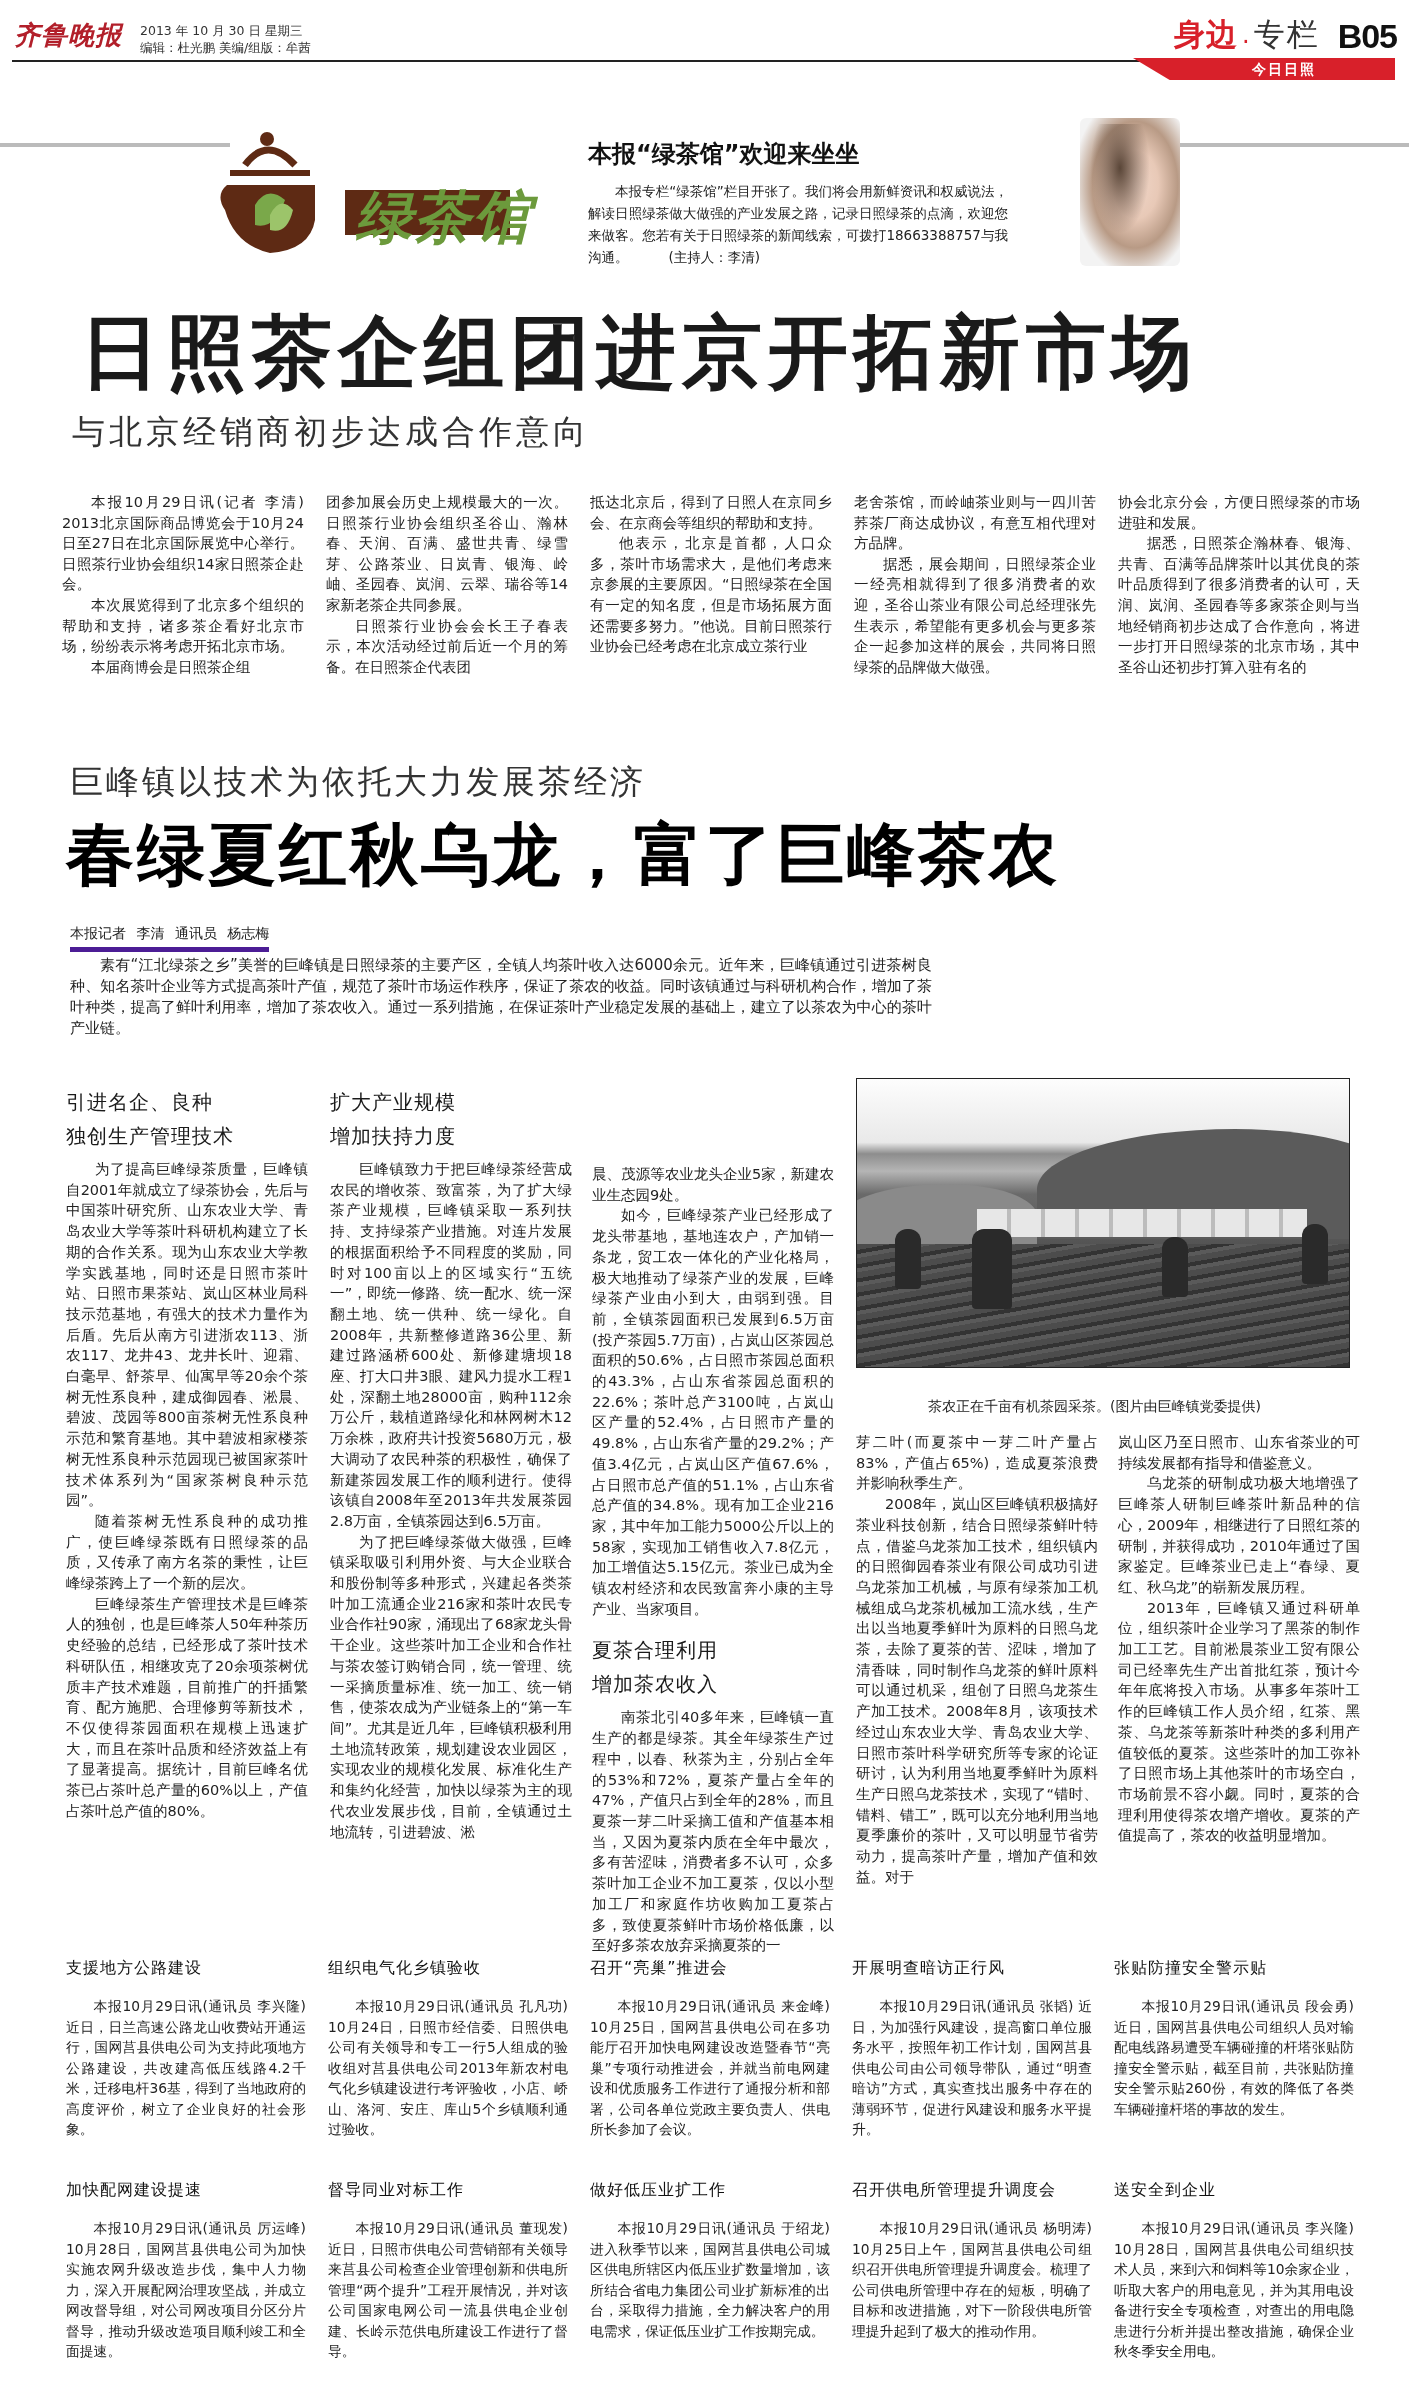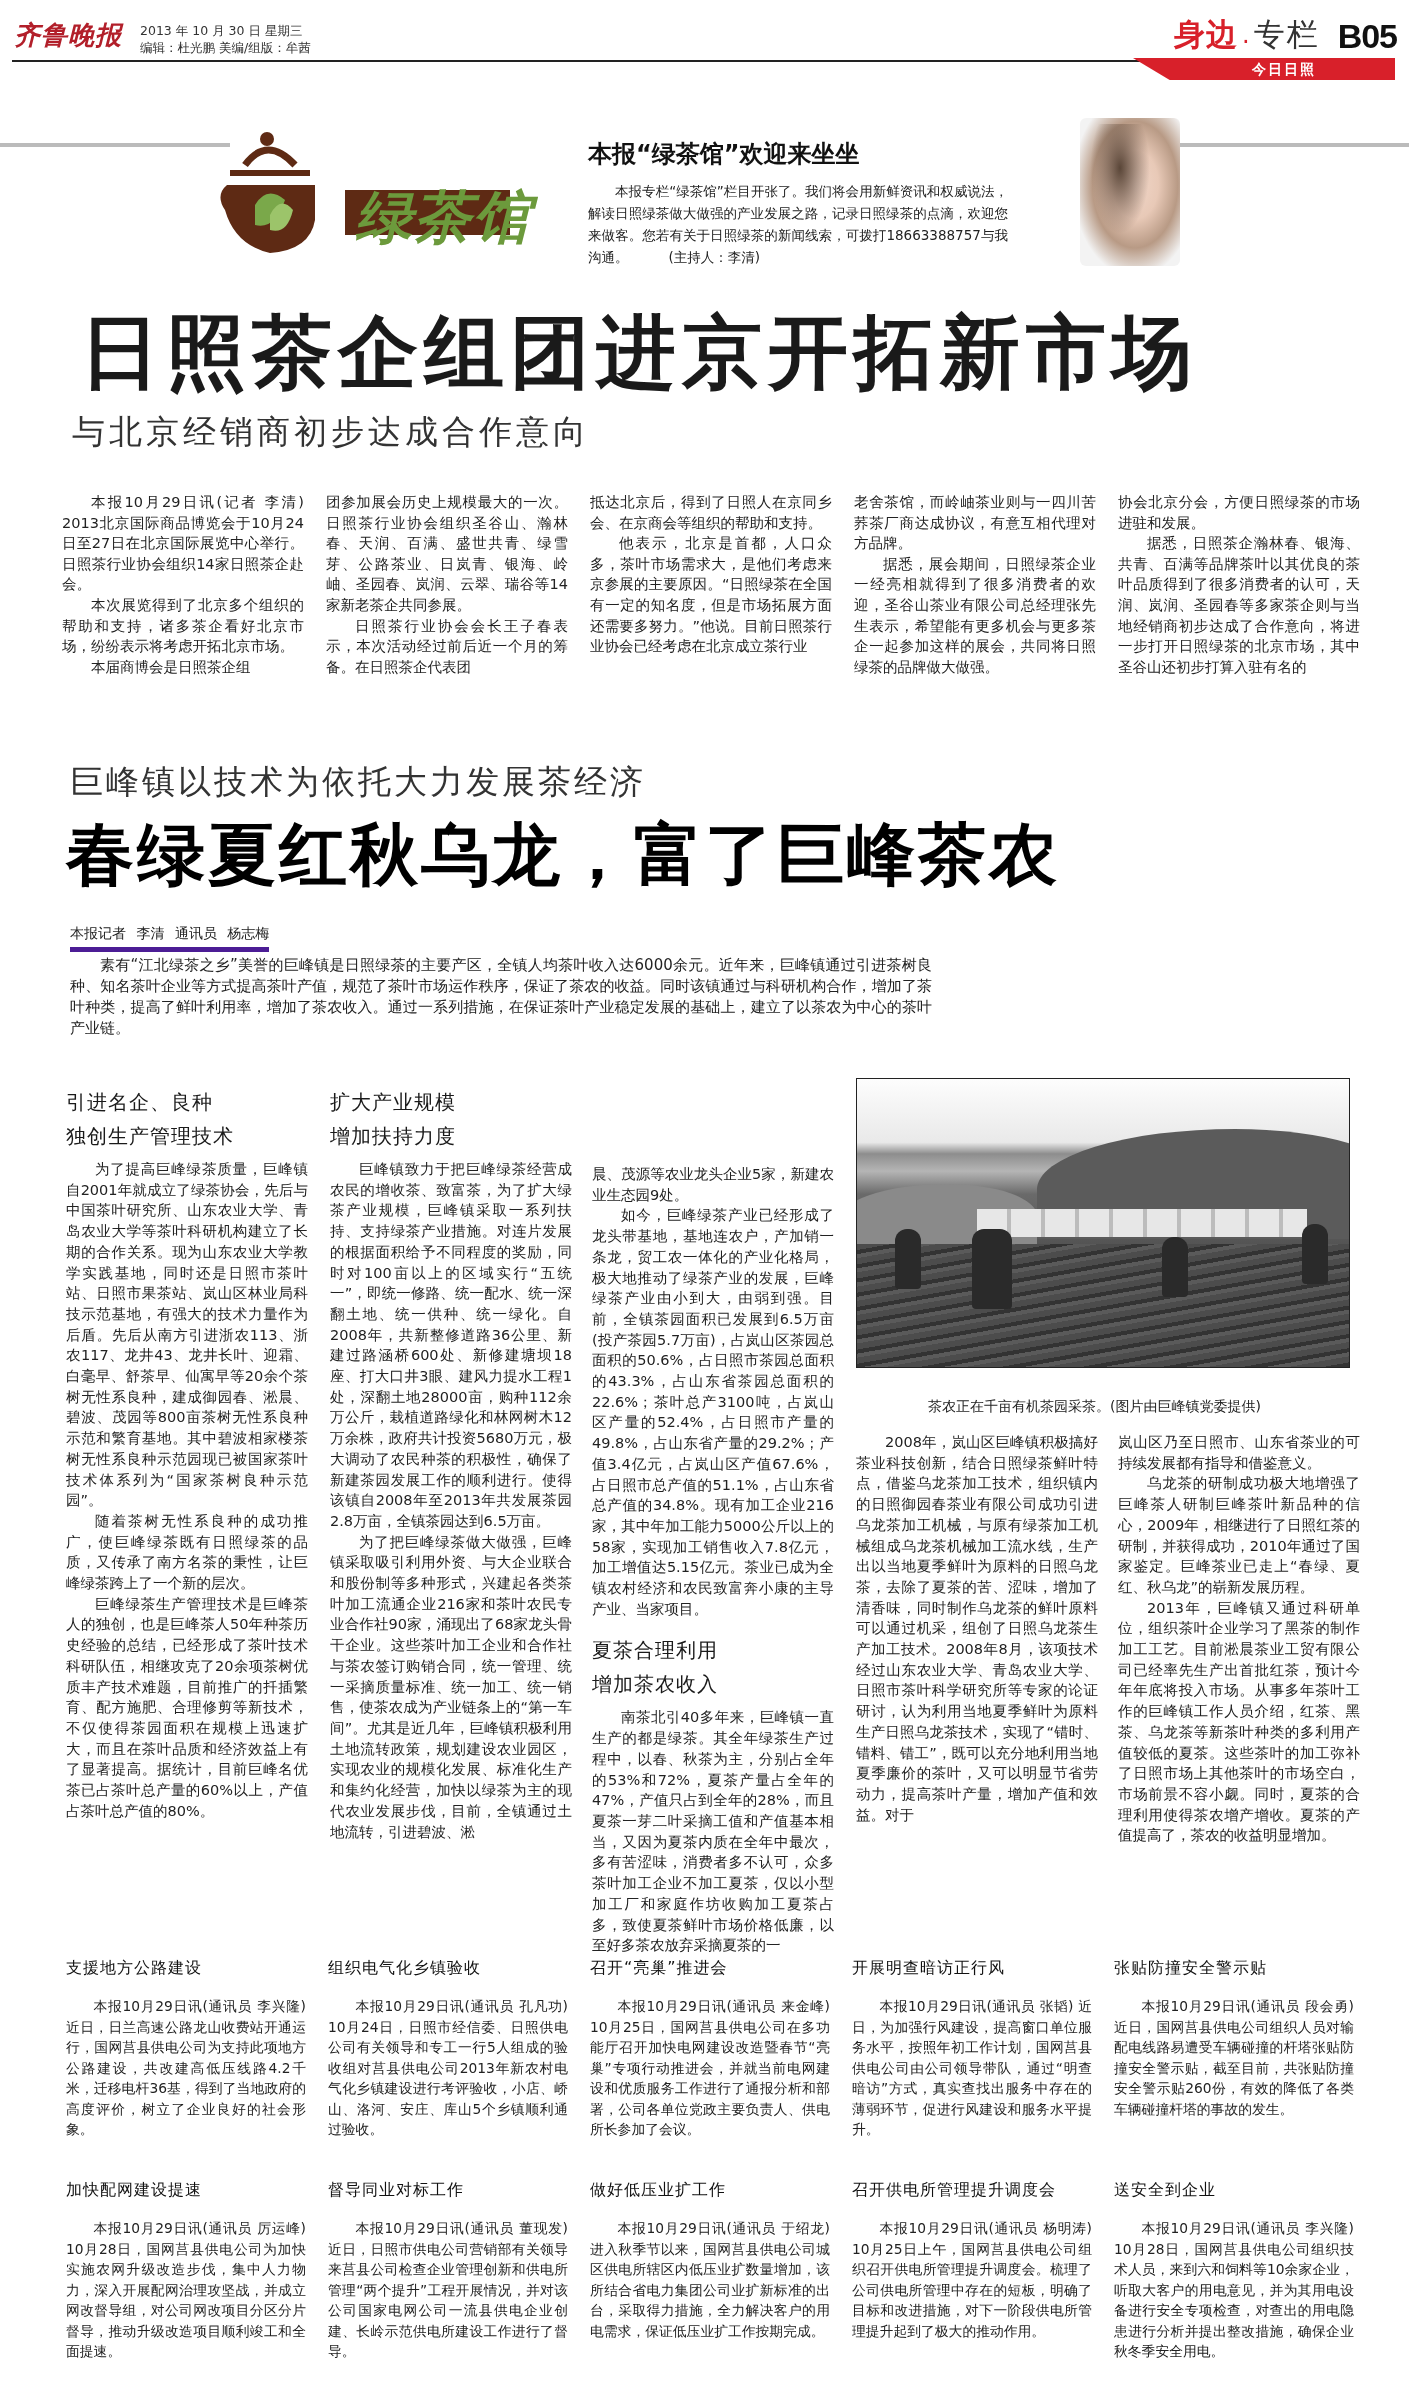--- a/index.html
+++ b/index.html
@@ -161,20 +161,21 @@
   <div class="roofs"></div>
   <div class="rows"></div>
   <div class="worker" style="left:38px; top:150px;"></div>
   <div class="worker" style="left:115px; top:150px; width:40px; height:80px;"></div>
   <div class="worker" style="left:305px; top:158px;"></div>
   <div class="worker" style="left:445px; top:145px;"></div>
 </div>
 <div class="caption">茶农正在千亩有机茶园采茶。(图片由巨峰镇党委提供)</div>
 
 <div class="a2-col" style="left:856px; top:1432px; width:242px;">
+  <p class="cont">芽二叶(而夏茶中一芽二叶产量占83%，产值占65%)，造成夏茶浪费并影响秋季生产。</p>
   <p>2008年，岚山区巨峰镇积极搞好茶业科技创新，结合日照绿茶鲜叶特点，借鉴乌龙茶加工技术，组织镇内的日照御园春茶业有限公司成功引进乌龙茶加工机械，与原有绿茶加工机械组成乌龙茶机械加工流水线，生产出以当地夏季鲜叶为原料的日照乌龙茶，去除了夏茶的苦、涩味，增加了清香味，同时制作乌龙茶的鲜叶原料可以通过机采，组创了日照乌龙茶生产加工技术。2008年8月，该项技术经过山东农业大学、青岛农业大学、日照市茶叶科学研究所等专家的论证研讨，认为利用当地夏季鲜叶为原料生产日照乌龙茶技术，实现了“错时、错料、错工”，既可以充分地利用当地夏季廉价的茶叶，又可以明显节省劳动力，提高茶叶产量，增加产值和效益。对于</p>
 </div>
 
 <div class="a2-col" style="left:1118px; top:1432px; width:242px;">
   <p class="cont">岚山区乃至日照市、山东省茶业的可持续发展都有指导和借鉴意义。</p>
   <p>乌龙茶的研制成功极大地增强了巨峰茶人研制巨峰茶叶新品种的信心，2009年，相继进行了日照红茶的研制，并获得成功，2010年通过了国家鉴定。巨峰茶业已走上“春绿、夏红、秋乌龙”的崭新发展历程。</p>
   <p>2013年，巨峰镇又通过科研单位，组织茶叶企业学习了黑茶的制作加工工艺。目前淞晨茶业工贸有限公司已经率先生产出首批红茶，预计今年年底将投入市场。从事多年茶叶工作的巨峰镇工作人员介绍，红茶、黑茶、乌龙茶等新茶叶种类的多利用产值较低的夏茶。这些茶叶的加工弥补了日照市场上其他茶叶的市场空白，市场前景不容小觑。同时，夏茶的合理利用使得茶农增产增收。夏茶的产值提高了，茶农的收益明显增加。</p>
 </div>
 
 <div class="briefs" id="briefs1" style="top:1958px;">

